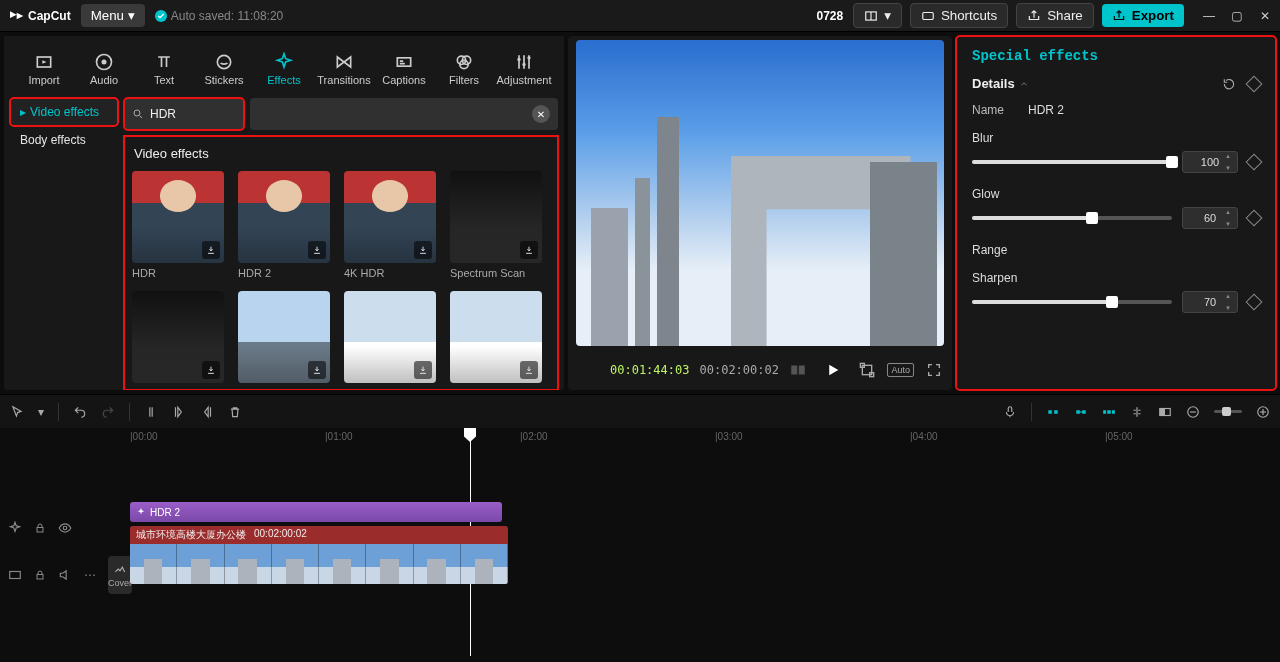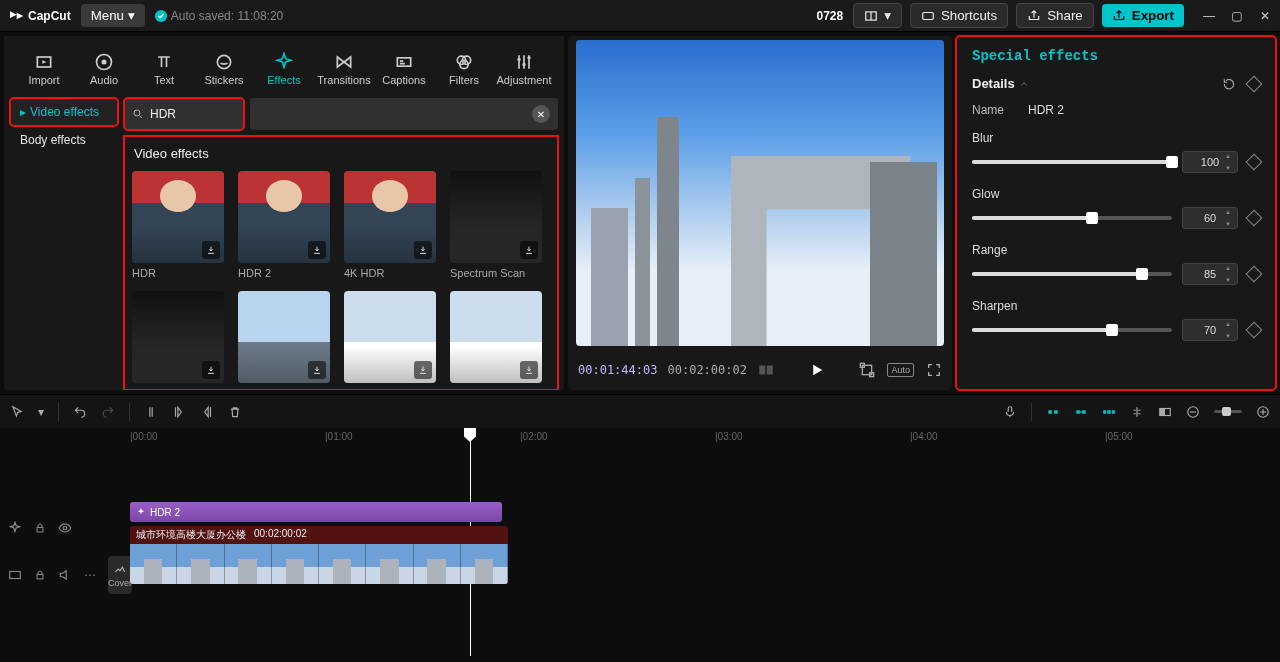--- a/index.html
+++ b/index.html
@@ -161,21 +161,21 @@
   }
   .building {
     position:absolute; bottom:0; background:#9aa3ad;
   }
   .arch {
     position:absolute; left:42%; bottom:0; width:180px; height:190px;
     background:#aeb5bd;
     clip-path: polygon(0 100%, 0 0, 100% 0, 100% 100%, 80% 100%, 80% 28%, 20% 28%, 20% 100%);
   }
   .player-controls { height:40px; display:flex; align-items:center; padding:0 10px; gap:10px;}
-  .timecode { color:#c4b5fd; font-family: monospace; font-size:12px;}
+  .timecode { color:#bef264; font-family: monospace; font-size:12px;margin-left:32px;}
   .timecode2 { color:#aaa; font-family: monospace; font-size:12px;}
   .play-btn { margin-left:auto; margin-right:auto; color:#fff; cursor:pointer;}
   .pc-right { display:flex; gap:12px; color:#aaa; align-items:center;}
   .ratio-box { border:1px solid #888; padding:1px 3px; font-size:9px; border-radius:2px;}
 
   
   .props-col { width:320px; background:#181818; margin:4px 4px 4px 0; border-radius:4px; padding:12px 16px; }
   .props-title { color:#00c4cc; font-size:14px; font-weight:600;font-family:Liberation Mono, monospace; }
   .details-row { display:flex; align-items:center; justify-content:space-between; margin-top:12px; color:#eee;}
   .details-label { font-weight:600; font-size:13px; display:flex; align-items:center; gap:4px;}
@@ -220,21 +220,21 @@
   }
   .playhead::before{
     content:''; position:absolute; top:0; left:-6px; width:12px; height:14px; background:#fff; clip-path:polygon(0 0,100% 0,100% 60%,50% 100%,0 60%);
   }
   .track { position:absolute; left:0; right:0;}
   .effect-clip {
     position:absolute; top:0; height:20px; background:linear-gradient(#9a5ec8,#7a48a8);
     border-radius:3px; color:#fff; font-size:10px; padding:3px 6px; display:flex; align-items:center; gap:4px;
   }
   .video-clip {
-    position:absolute; top:0; height:58px; background:#7f1d1d; border-radius:3px; overflow:hidden;
+    position:absolute; top:0; height:58px; background:#ef4444; border-radius:3px; overflow:hidden;
   }
   .video-clip .hdr { background:rgba(0,0,0,0.35); color:#eee; font-size:10px; padding:2px 6px; display:flex; gap:8px;}
   .video-clip .frames { display:flex; height:42px;}
   .video-clip .frame { flex:1; background:linear-gradient(#6ea0d8 0 55%, #c9d6e6 55% 100%); border-right:1px solid rgba(0,0,0,0.3); position:relative;}
   .video-clip .frame::after{content:'';position:absolute;left:30%;right:30%;top:35%;bottom:0;background:#acb3bd;}
 
   svg { display:block;}
   .ico{width:14px;height:14px;}
 </style>
 </head>
@@ -579,31 +579,20 @@
             </div>
             <div class="numbox">60<div class="spin">
                 <span>▲</span>
                 <span>▼</span>
               </div></div>
             <div class="diamond"></div>
           </div>
         </div>
         <div class="param">
           <div class="param-label">Range</div>
-          <div class="param-row">
-            <div class="slider">
-              <div class="slider-fill" style="width: 85%;"></div>
-              <div class="slider-thumb" style="left: 85%;"></div>
-            </div>
-            <div class="numbox">85<div class="spin">
-                <span>▲</span>
-                <span>▼</span>
-              </div></div>
-            <div class="diamond"></div>
-          </div>
         </div>
         <div class="param">
           <div class="param-label">Sharpen</div>
           <div class="param-row">
             <div class="slider">
               <div class="slider-fill" style="width: 70%;"></div>
               <div class="slider-thumb" style="left: 70%;"></div>
             </div>
             <div class="numbox">70<div class="spin">
                 <span>▲</span>

